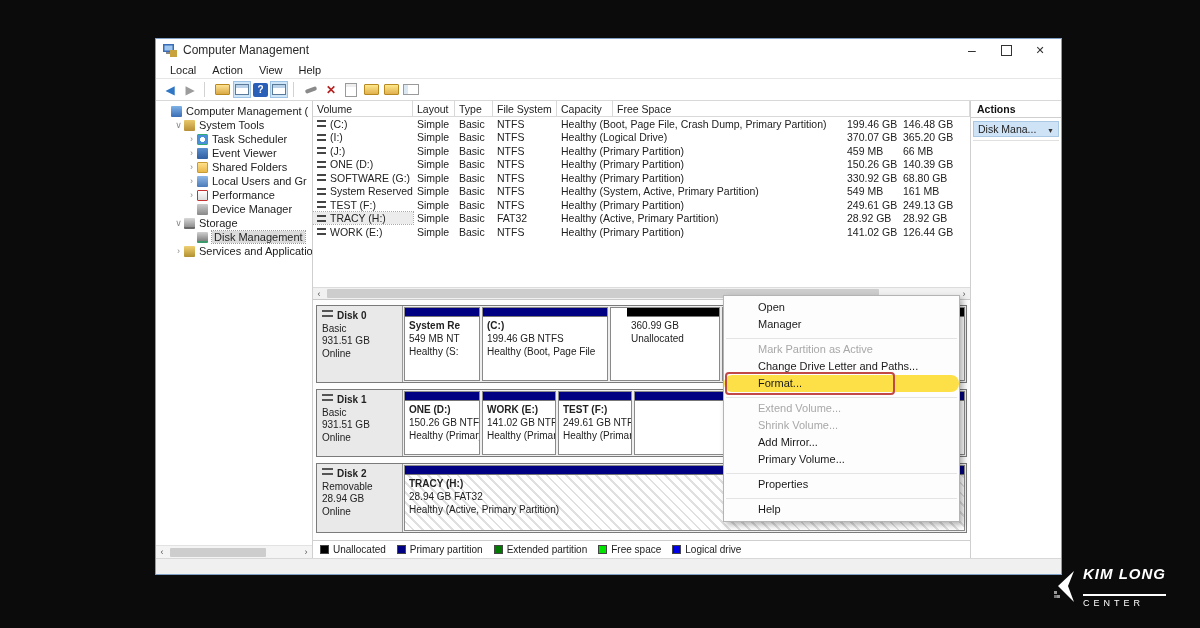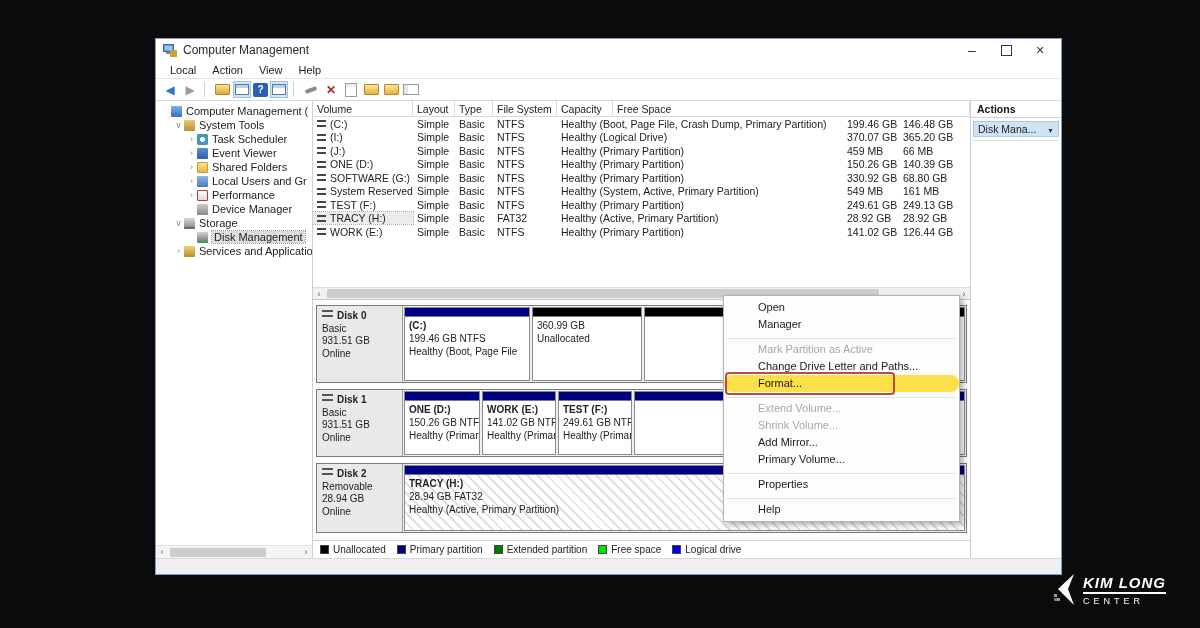--- a/index.html
+++ b/index.html
@@ -143,21 +143,21 @@
   .cmi.disabled { color:#a8a8a8; }
   .cmi.highlighted { background:#fde047;border-radius:8px; }
   .cmi.sep { height:4px; line-height:0; padding:0; margin:2px 2px; border-bottom:1px solid #e4e4e4; }
   .cmi.annotated::after { content:""; position:absolute; left:1px; top:-3px; width:166px;
          height:19px; border:2px solid #c24848; border-radius:4px; pointer-events:none; }
 
   
   .logo { position:absolute; right:34px; bottom:20px; display:flex; align-items:center; gap:7px; }
   .logo-text { color:#fff; }
   .logo-top { font-weight:bold; font-style:italic; font-size:15px; letter-spacing:1px;
-              border-bottom:2px solid #fff; padding-bottom:1px;text-align:center; }
+              border-bottom:2px solid #fff; padding-bottom:12px;text-align:center; }
   .logo-bottom { font-size:9px; letter-spacing:4px; margin-top:2px; }
 </style>
 </head>
 <body>
 
 <div class="stage">
 
   <div class="window">
 
     <div class="titlebar">
@@ -407,29 +407,37 @@
                 <div class="dname">
                   <span class="dico"></span>
                   <span>Disk 0</span>
                 </div>
                 <div>Basic</div>
                 <div>931.51 GB</div>
                 <div>Online</div>
               </div>
               <div class="partitions">
 
+              <div class="pbox" style="width: 76px;">
+                    <div class="pbar" style="background: rgb(0, 0, 130);"></div>
+                    <div class="pbody">
+                      <div class="pt">System Re</div>
+                      <div>549 MB NT</div>
+                      <div>Healthy (S:</div>
+                    </div>
+                  </div>
                 <div class="pbox" style="width: 126px;">
                     <div class="pbar" style="background: rgb(0, 0, 130);"></div>
                     <div class="pbody">
                       <div class="pt">(C:)</div>
                       <div>199.46 GB NTFS</div>
                       <div>Healthy (Boot, Page File</div>
                     </div>
                   </div>
-                <div class="pbox" style="width: 110px;">
+                <div class="pbox" style="width: 110px; padding-left: 16px;">
                     <div class="pbar" style="background: rgb(0, 0, 0);"></div>
                     <div class="pbody">
                       <div class="pt"></div>
                       <div>360.99 GB</div>
                       <div>Unallocated</div>
                     </div>
                   </div>
                 <div class="pbox">
                     <div class="pbar" style="background: rgb(0, 0, 0);"></div>
                     <div class="pbody">

